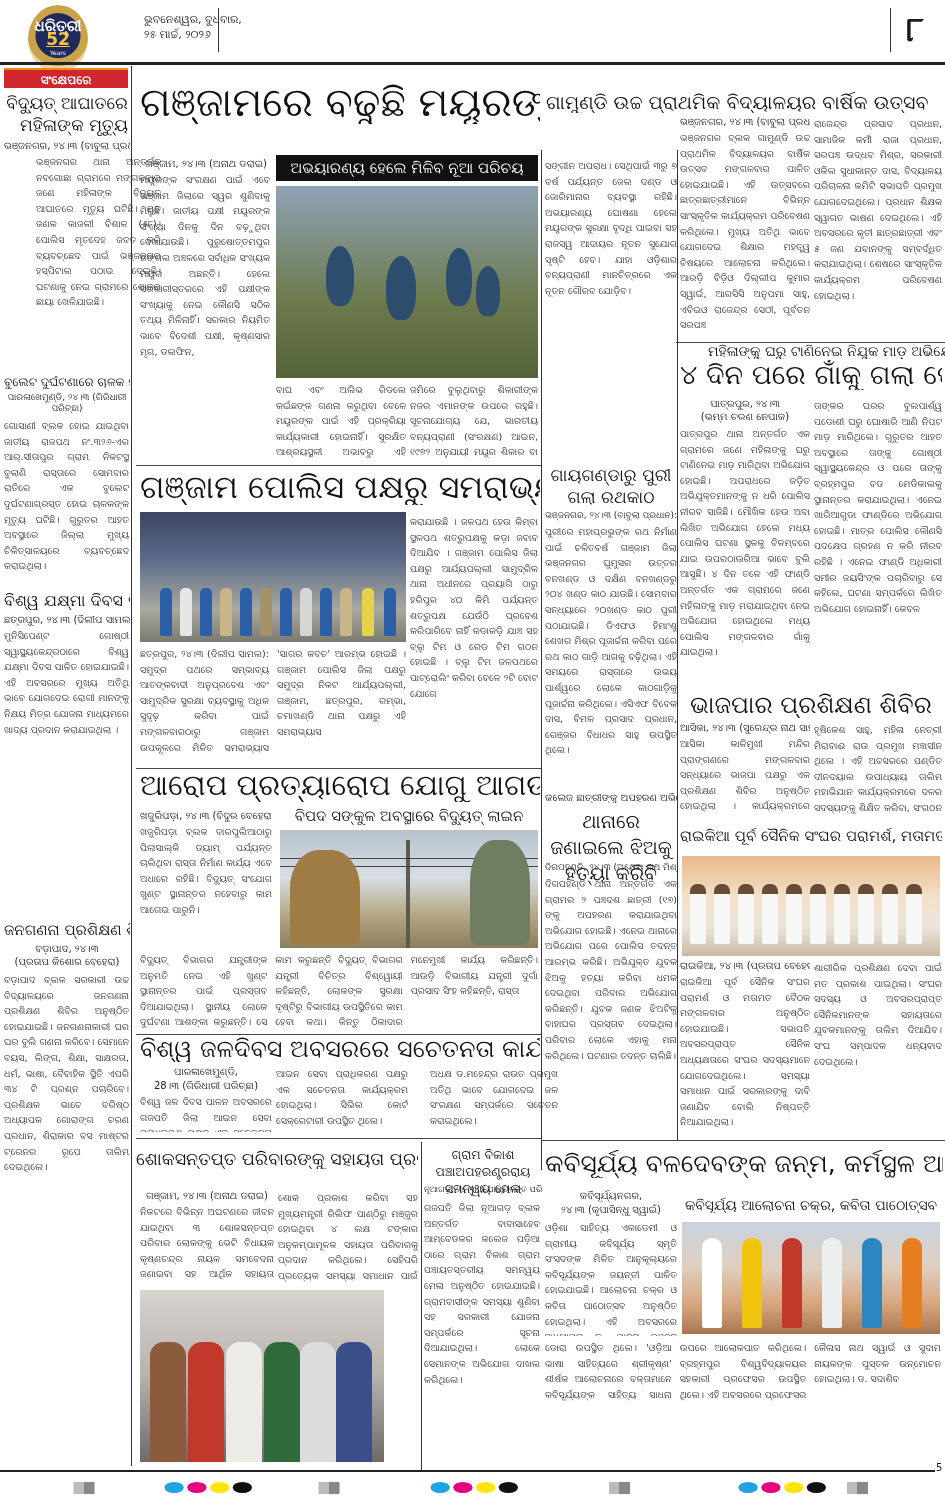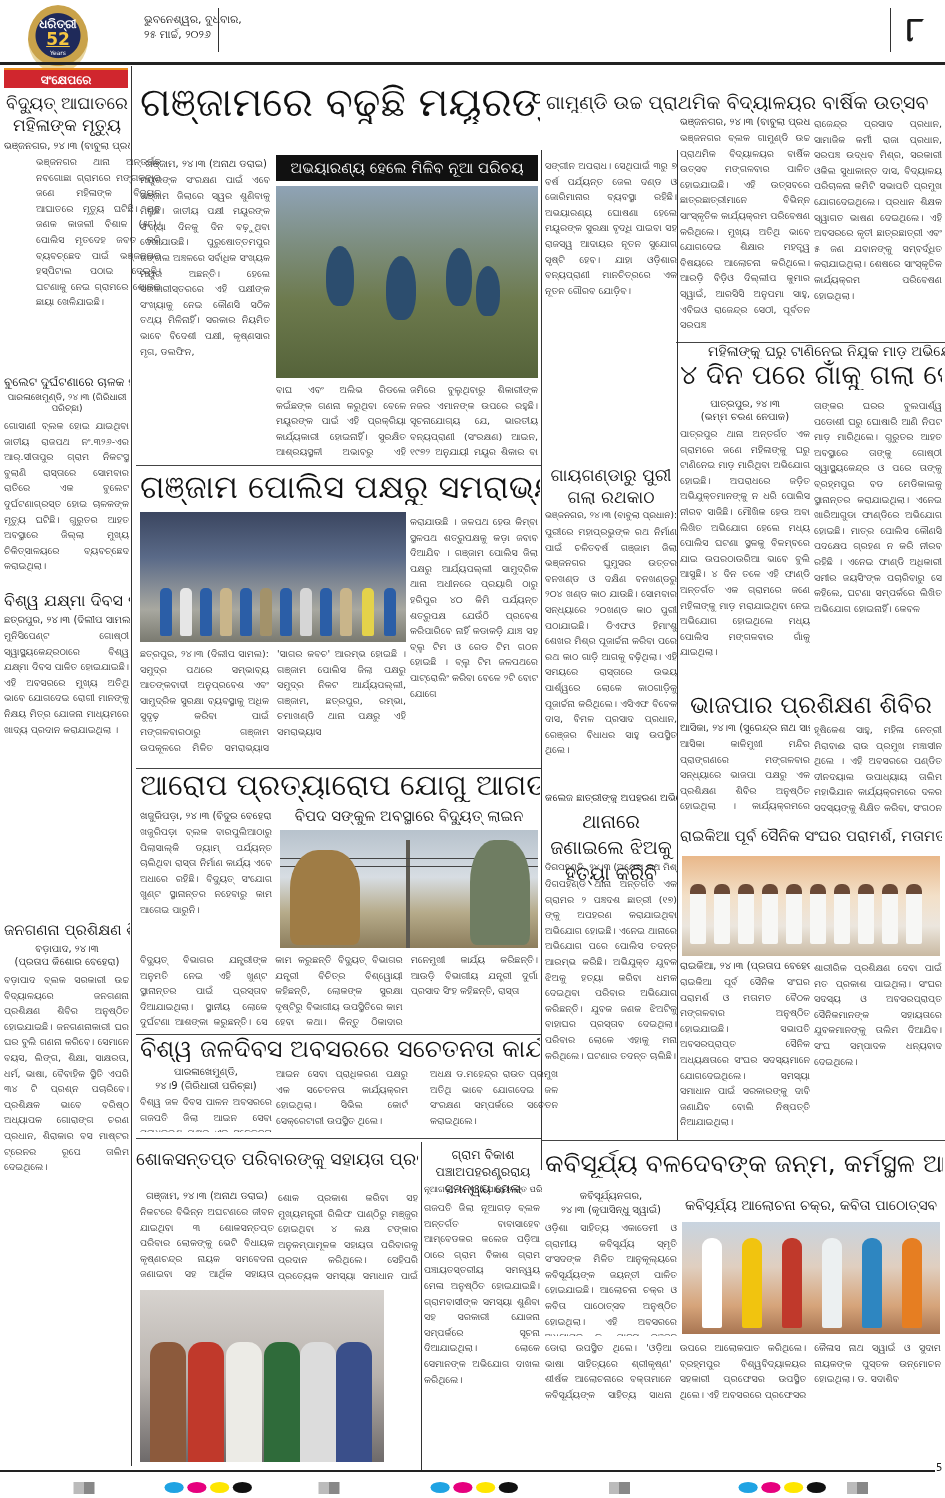--- a/index.html
+++ b/index.html
@@ -4,21 +4,21 @@
 <style>
   * { box-sizing: border-box; margin: 0; padding: 0; }
   html, body { width: 945px; height: 1498px; background: #fff; overflow: hidden; }
   body { font-family: "DejaVu Sans", sans-serif; color: #1a1a1a; position: relative; }
   .masthead-rule { position: absolute; left: 0; top: 62px; width: 945px; height: 3px; background: #222; }
   .bottom-rule { position: absolute; left: 0; top: 1470px; width: 935px; height: 2px; background: #222; }
   .vline { position: absolute; width: 1px; background: #333; }
   .hrule { position: absolute; height: 1px; background: #444; }
   .logo { position: absolute; left: 28px; top: 5px; width: 60px; height: 68px; border-radius: 50%;
           background: radial-gradient(circle at 50% 45%, #1f2a5a 0 22px, #c9a24a 23px 30px, #e8d6a0 31px); }
-  .logo .l1 { position: absolute; top: 12px; width: 100%; text-align: center; color: #fff; font-size: 12px; font-weight: bold; }
+  .logo .l1 { position: absolute; top: 12px; width: 100%; text-align: center; color: #fff; font-size: 15px; font-weight: bold; }
   .logo .l2 { position: absolute; top: 24px; width: 100%; text-align: center; color: #f4c542; font-size: 17px; font-weight: bold; text-decoration: underline; }
   .logo .l3 { position: absolute; top: 44px; width: 100%; text-align: center; color: #fff; font-size: 6px; }
   .dateline { position: absolute; left: 100px; top: 12px; font-size: 11px; line-height: 15px; margin-left: 44px; }
   .date-sep { position: absolute; left: 218px; top: 8px; width: 1px; height: 44px; background: #333; }
   .page-no-sep { position: absolute; left: 890px; top: 8px; width: 1px; height: 44px; background: #333; }
   .page-corner { position: absolute; left: 906px; top: 12px; font-size: 34px; font-weight: bold; line-height: 34px; }
   .section-tag { position: absolute; left: 4px; top: 68px; width: 124px; height: 20px; background: #d0262e; color: #fff;
                  font-size: 12px; font-weight: bold; text-align: center; line-height: 20px; border-top: 2px solid #e98a1a; }
   .hl { position: absolute; font-family: "DejaVu Sans", sans-serif; color: #111; white-space: nowrap; overflow: hidden; line-height: 1.1; }
   .hl-xl { font-size: 40px; }
@@ -60,21 +60,21 @@
   <div>୨୫ ମାର୍ଚ୍ଚ, ୨୦୨୬</div>
 </div>
 <div class="date-sep"></div>
 <div class="page-no-sep"></div>
 <div class="page-corner">୮</div>
 <div class="masthead-rule"></div>
 
 <div class="section-tag">ସଂକ୍ଷେପରେ</div>
 <div class="vline" style="left:131px;top:66px;height:1400px;"></div>
 
-<div class="hl hl-s" style="left:6px;top:92px;width:122px;text-align:center;white-space:normal;font-size:17px;line-height:22px;">ବିଦ୍ୟୁତ୍ ଆଘାତରେ ମହିଳାଙ୍କ ମୃତ୍ୟୁ</div>
+<div class="hl hl-s" style="left:6px;top:92px;width:122px;text-align:right;white-space:normal;font-size:17px;line-height:22px;">ବିଦ୍ୟୁତ୍ ଆଘାତରେ ମହିଳାଙ୍କ ମୃତ୍ୟୁ</div>
 <div class="byline" style="left:4px;top:140px;width:126px;">ଭଞ୍ଜନଗର, ୨୪।୩ (ବାବୁଲା ପ୍ରଧାନ):</div>
 <div class="body" style="left:4px;top:154px;width:125px;height:220px;margin-left:32px;">ଭଞ୍ଜନଗର ଥାନା ଅନ୍ତର୍ଗତ ନବଗୋଛା ଗ୍ରାମରେ ମଙ୍ଗଳବାର ଜଣେ ମହିଳାଙ୍କ ବିଦ୍ୟୁତ୍ ଆଘାତରେ ମୃତ୍ୟୁ ଘଟିଛି। ମୃତ ଜଣକ କାଜଲୀ ବିଶାଳ (୫୮)। ପୋଲିସ ମୃତଦେହ ଜବତ କରି ବ୍ୟବଚ୍ଛେଦ ପାଇଁ ଭଞ୍ଜନଗର ହସ୍ପିଟାଲ ପଠାଇ ଦେଇଛି। ଘଟଣାକୁ ନେଇ ଗ୍ରାମରେ ଶୋକର ଛାୟା ଖେଳିଯାଇଛି।</div>
 
 <div class="hl hl-xs" style="left:4px;top:376px;width:126px;font-size:12px;">ବୁଲେଟ ଦୁର୍ଘଟଣାରେ ଚାଳକ ମୃତ</div>
 <div class="byline" style="left:4px;top:392px;width:126px;font-size:9px;white-space:normal;text-align:center;">ପାରଳାଖେମୁଣ୍ଡି, ୨୪।୩ (ଗିରିଧାରୀ ପରିଚ୍ଛା)</div>
 <div class="body" style="left:4px;top:418px;width:125px;height:170px;">ଗୋସାଣୀ ବ୍ଲକ ହୋଇ ଯାଇଥିବା ଜାତୀୟ ରାଜପଥ ନଂ.୩୨୬-ଏର ଆର୍.ସୀତାପୁର ଗ୍ରାମ ନିକଟସ୍ଥ ବୁଲାଣି ରାସ୍ତାରେ ସୋମବାର ରାତିରେ ଏକ ବୁଲେଟ ଦୁର୍ଘଟଣାଗ୍ରସ୍ତ ହୋଇ ଚାଳକଙ୍କ ମୃତ୍ୟୁ ଘଟିଛି। ଗୁରୁତର ଆହତ ଅବସ୍ଥାରେ ଜିଲ୍ଲା ମୁଖ୍ୟ ଚିକିତ୍ସାଳୟରେ ବ୍ୟବଚ୍ଛେଦ କରାଇଥିଲା।</div>
 
 <div class="hl hl-s" style="left:4px;top:592px;width:126px;font-size:16px;">ବିଶ୍ୱ ଯକ୍ଷ୍ମା ଦିବସ ପାଳିତ</div>
 <div class="byline" style="left:4px;top:614px;width:126px;">ଛତ୍ରପୁର, ୨୪।୩ (ଦିଲୀପ ସାମଲ):</div>
 <div class="body" style="left:4px;top:628px;width:125px;height:290px;">ମୁନିସିପେଣ୍ଟ ଗୋଷ୍ଠୀ ସ୍ୱାସ୍ଥ୍ୟକେନ୍ଦ୍ରଠାରେ ବିଶ୍ୱ ଯକ୍ଷ୍ମା ଦିବସ ପାଳିତ ହୋଇଯାଇଛି। ଏହି ଅବସରରେ ମୁଖ୍ୟ ଅତିଥି ଭାବେ ଯୋଗଦେଇ ରୋଗୀ ମାନଙ୍କୁ ନିକ୍ଷୟ ମିତ୍ର ଯୋଜନା ମାଧ୍ୟମରେ ଖାଦ୍ୟ ପ୍ରଦାନ କରାଯାଇଥିଲା ।</div>
@@ -131,21 +131,21 @@
   <div style="position:absolute;left:0;top:28px;width:258px;height:1px;background:#444;"></div>
   <div style="position:absolute;left:0;top:36px;width:258px;height:1px;background:#444;"></div>
   <div style="position:absolute;left:10px;top:20px;width:70px;height:95px;border-radius:40% 40% 10% 10%;background:#9f7c45;"></div>
   <div style="position:absolute;left:190px;top:10px;width:60px;height:105px;border-radius:40% 40% 10% 10%;background:#6f7d62;"></div>
 </div>
 <div class="body" style="left:140px;top:952px;width:398px;height:80px;column-count:3;column-gap:8px;">ବିଦ୍ୟୁତ୍ ବିଭାଗର ଯନ୍ତ୍ରୀଙ୍କ ଅନୁମତି ନେଇ ଏହି ଖୁଣ୍ଟ ସ୍ଥାନାନ୍ତର ପାଇଁ ପ୍ରସ୍ତାବ ଦିଆଯାଇଥିଲା। ସ୍ଥାନୀୟ ଲୋକେ ଦୁର୍ଘଟଣା ଆଶଙ୍କା କରୁଛନ୍ତି। ସେ କାମ କରୁଛନ୍ତି ବିଦ୍ୟୁତ୍ ବିଭାଗର ଯନ୍ତ୍ରୀ ବିଚିତ୍ର ବିଶ୍ୱୋୟୀ କହିଛନ୍ତି, ଲୋକଙ୍କ ସୁରକ୍ଷା ଦୃଷ୍ଟିରୁ ବିଭାଗୀୟ ଉପସ୍ଥିତିରେ କାମ ହେବା କଥା। କିନ୍ତୁ ଠିକାଦାର ମନେମୁଖୀ କାର୍ଯ୍ୟ କରିଛନ୍ତି। ଆଉଡ଼ି ବିଭାଗୀୟ ଯନ୍ତ୍ରୀ ଦୁର୍ଗା ପ୍ରସାଦ ସିଂହ କହିଛନ୍ତି, ରାସ୍ତା</div>
 <div class="hrule" style="left:136px;top:1034px;width:405px;"></div>
 
 <div class="hl hl-m" style="left:140px;top:1036px;width:400px;font-size:24px;">ବିଶ୍ୱ ଜଳଦିବସ ଅବସରରେ ସଚେତନତା କାର୍ଯ୍ୟକ୍ରମ</div>
 <div class="byline" style="left:140px;top:1066px;width:132px;text-align:center;">ପାରଳାଖେମୁଣ୍ଡି,</div>
-<div class="byline" style="left:140px;top:1080px;width:132px;text-align:center;">୨୪।9 (ଗିରିଧାରୀ ପରିଚ୍ଛା)</div>
+<div class="byline" style="left:140px;top:1080px;width:132px;text-align:center;">28।୩ (ଗିରିଧାରୀ ପରିଚ୍ଛା)</div>
 <div class="body" style="left:140px;top:1094px;width:132px;height:38px;">ବିଶ୍ୱ ଜଳ ଦିବସ ପାଳନ ଅବସରରେ ଗଜପତି ଜିଲା ଆଇନ ସେବା ପ୍ରାଧିକରଣ ପକ୍ଷରୁ ଏକ ସଚେତନତା କାର୍ଯ୍ୟକ୍ରମ ଅନୁଷ୍ଠିତ ହୋଇଯାଇଛି।</div>
 <div class="body" style="left:276px;top:1066px;width:132px;height:66px;">ଆଇନ ସେବା ପ୍ରାଧିକରଣ ପକ୍ଷରୁ ଏକ ସଚେତନତା କାର୍ଯ୍ୟକ୍ରମ ହୋଇଥିଲା। ସିଭିଲ କୋର୍ଟ ସେକ୍ରେଟାରୀ ଉପସ୍ଥିତ ଥିଲେ।</div>
 <div class="body" style="left:430px;top:1066px;width:128px;height:66px;">ଅଧକ୍ଷ ଡ.ମହେନ୍ଦ୍ର ରାଉତ ପ୍ରମୁଖ ଅତିଥି ଭାବେ ଯୋଗଦେଇ ଜଳ ସଂରକ୍ଷଣ ସମ୍ପର୍କରେ ସଚେତନ କରାଇଥିଲେ।</div>
 <div class="body" style="left:545px;top:1050px;width:0;height:0;"></div>
 <div class="hrule" style="left:136px;top:1138px;width:405px;"></div>
 <div class="body" style="left:545px;top:1050px;width:0;height:0;"></div>
 
 <div class="hl hl-m" style="left:136px;top:1150px;width:282px;font-size:17.5px;">ଶୋକସନ୍ତପ୍ତ ପରିବାରଙ୍କୁ ସହାୟତା ପ୍ରଦାନ କଲେ ବିଧାୟକ</div>
 <div class="byline" style="left:140px;top:1190px;width:134px;text-align:center;">ଗଞ୍ଜାମ, ୨୪।୩ (ଅନାଥ ଡରାଇ)</div>
 <div class="body" style="left:140px;top:1204px;width:134px;height:80px;">ନିକଟରେ ବିଭିନ୍ନ ଅଘଟଣରେ ଜୀବନ ଯାଇଥିବା ୩ ଶୋକସନ୍ତପ୍ତ ପରିବାର ଲୋକଙ୍କୁ ଭେଟି ବିଧାୟକ କୃଷ୍ଣଚନ୍ଦ୍ର ନାୟକ ସମବେଦନା ଜଣାଇବା ସହ ଆର୍ଥିକ ସହାୟତା ପ୍ରଦାନ କରିଛନ୍ତି।</div>

